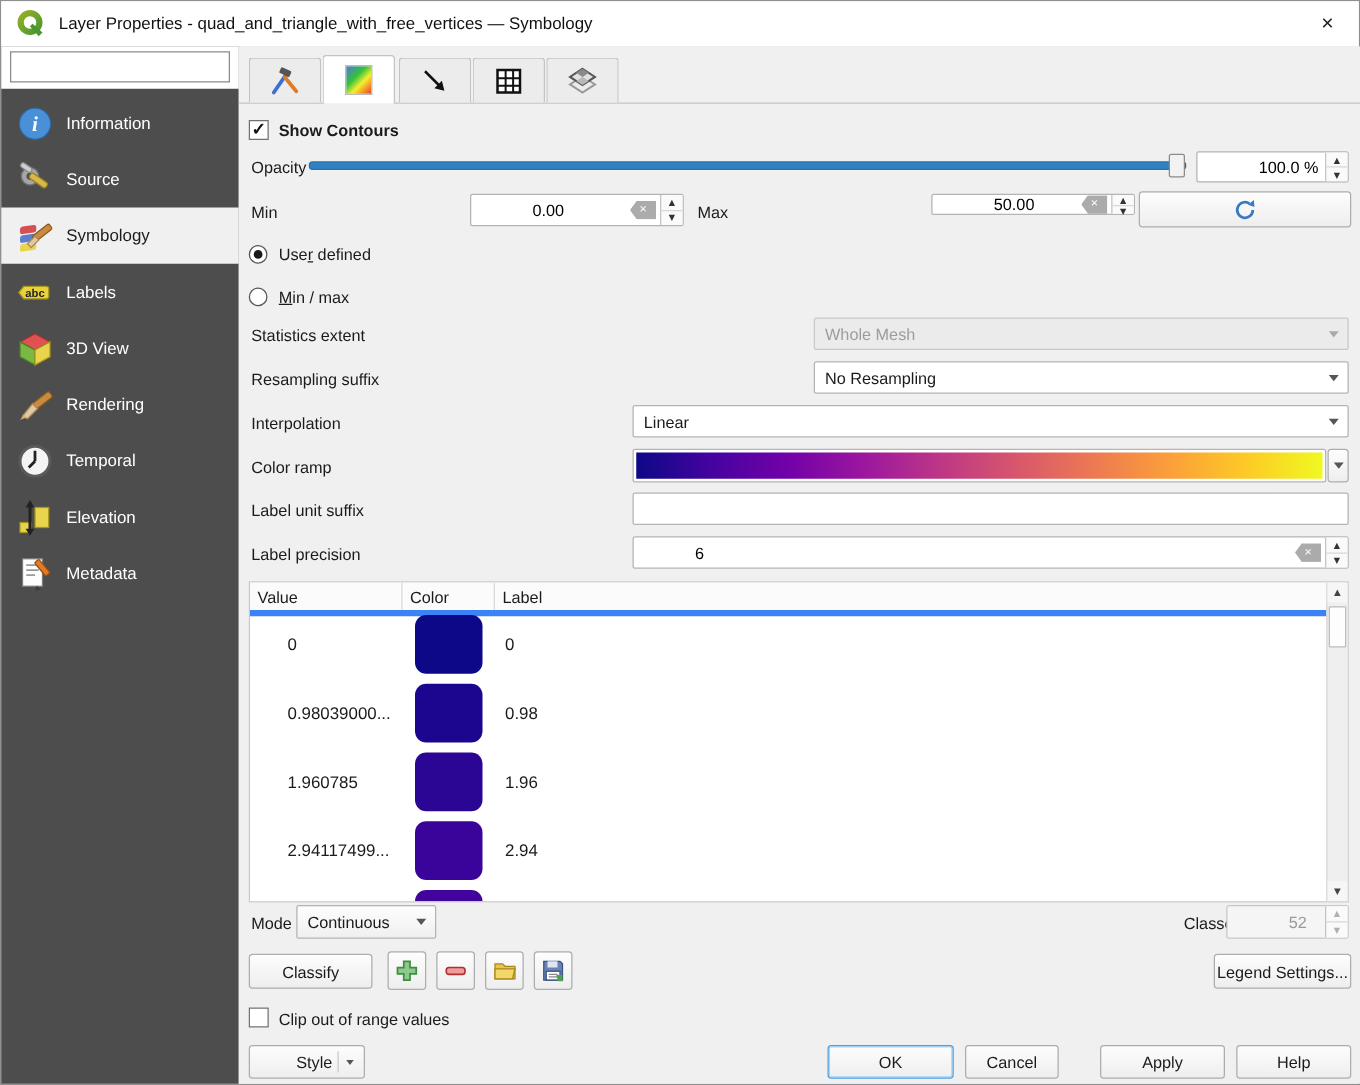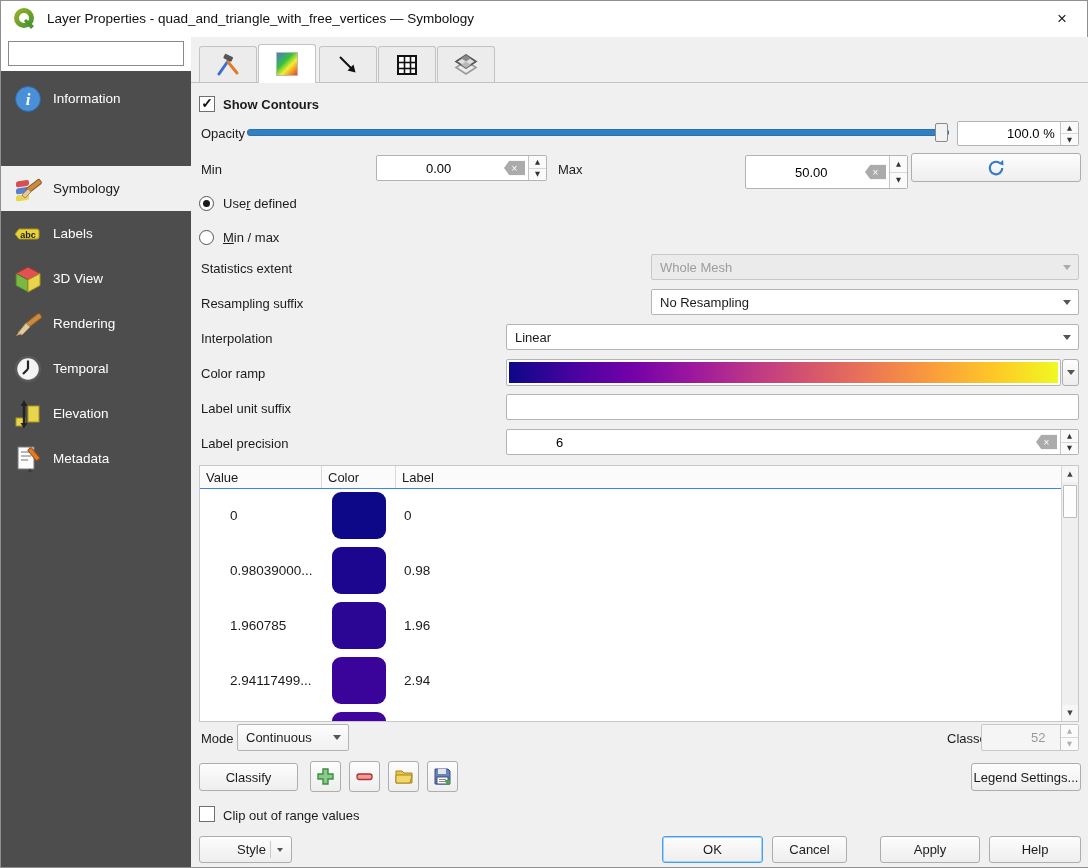--- a/index.html
+++ b/index.html
@@ -41,21 +41,21 @@
   .cb.checked span{display:block;}
   .radio{position:absolute;width:15px;height:15px;border:1px solid #545454;border-radius:50%;background:#fff;box-sizing:border-box;display:flex;align-items:center;justify-content:center;}
   .radio .dot{display:none;width:7px;height:7px;border-radius:50%;background:#1a1a1a;}
   .radio.on .dot{display:block;}
   .btn{position:absolute;background:linear-gradient(#fdfdfd,#eeeeee);border:1px solid #adadad;border-radius:3px;box-sizing:border-box;display:flex;align-items:center;justify-content:center;font-size:13px;color:#1b1b1b;cursor:default;}
   .btn.primary{border-color:#46a0e8;box-shadow:0 0 0 1px #a8d2f5 inset;}
   .slider-track{position:absolute;height:7px;background:#2f81c3;border-radius:3px;border:1px solid #2a71aa;box-sizing:border-box;}
   .slider-handle{position:absolute;width:13px;height:19px;background:#f2f2f2;border:1px solid #8a8a8a;border-radius:2px;box-sizing:border-box;}
   
   .ctable{position:absolute;left:8px;top:428px;width:880px;height:257px;background:#fff;border:1px solid #c8c8c8;box-sizing:border-box;overflow:hidden;}
-  .thead{position:absolute;left:0;top:0;width:862px;height:22px;background:#fbfbfb;border-bottom:1px solid #3b82f6;display:flex;}
+  .thead{position:absolute;left:0;top:0;width:862px;height:22px;background:#fbfbfb;border-bottom:5px solid #3b82f6;display:flex;}
   .th{font-size:13px;color:#1b1b1b;padding-left:6px;display:flex;align-items:center;border-right:1px solid #d9d9d9;box-sizing:border-box;}
   .tbody{position:absolute;left:0;top:22px;width:862px;height:233px;overflow:hidden;}
   .trow{height:55px;position:relative;}
   .tval{position:absolute;left:30px;top:0;height:55px;display:flex;align-items:center;font-size:13.5px;color:#1b1b1b;}
   .tlab{position:absolute;left:204px;top:0;height:55px;display:flex;align-items:center;font-size:13.5px;color:#1b1b1b;}
   .swatch{position:absolute;left:132px;top:4px;width:54px;height:47px;border-radius:9px;}
   .vscroll{position:absolute;right:0;top:0;width:17px;height:255px;background:#efefef;border-left:1px solid #d6d6d6;box-sizing:border-box;}
   .vs-btn{position:absolute;left:0;width:16px;height:16px;display:flex;align-items:center;justify-content:center;font-family:"DejaVu Sans",sans-serif;font-size:7px;color:#444;background:#f6f6f6;}
   .vs-thumb{position:absolute;left:1px;width:14px;background:#fdfdfd;border:1px solid #bcbcbc;box-sizing:border-box;border-radius:1px;}
   .iconbtn{width:31px;height:31px;}
@@ -92,20 +92,29 @@
       </div>
     </div>
 
     <div class="sb-item" style="top:39px">
       <svg class="ic" viewBox="0 0 30 30">
           <circle cx="15" cy="15" r="12.5" fill="#4a90d9" stroke="#2e689f"></circle>
           <text x="15" y="21" font-size="17" font-style="italic" font-weight="bold" font-family="Liberation Serif,serif" fill="#fff" text-anchor="middle">i</text>
         </svg>
       <span>Information</span>
     </div>
+    <div class="sb-item" style="top:84px">
+      <svg class="ic" viewBox="0 0 30 30">
+          <circle cx="11" cy="12" r="7" fill="#a5a5a5" stroke="#6e6e6e"></circle>
+          <circle cx="11" cy="12" r="2.8" fill="#4d4d4d"></circle>
+          <rect x="10" y="13" width="16" height="5" rx="2" fill="#d9b84a" stroke="#9a7f22" transform="rotate(35 18 15)"></rect>
+          <rect x="3" y="3" width="10" height="4" rx="2" fill="#cfcfcf" stroke="#8a8a8a" transform="rotate(35 8 5)"></rect>
+        </svg>
+      <span>Source</span>
+    </div>
     <div class="sb-item selected" style="top:129px">
       <svg class="ic" viewBox="0 0 30 30">
           <rect x="3" y="8" width="13" height="6" rx="2" fill="#d84f4f" transform="skewY(-8)"></rect>
           <rect x="3" y="15" width="13" height="6" rx="2" fill="#5b7fd0" transform="skewY(-8)"></rect>
           <rect x="3" y="22" width="13" height="6" rx="2" fill="#e8d44d" transform="skewY(-8)"></rect>
           <rect x="12" y="10" width="17" height="5" rx="1.5" fill="#c98b42" stroke="#8a5a20" transform="rotate(-38 20 12)"></rect>
           <polygon points="9,21 15,15 18,18 12,24" fill="#e3c9a0" stroke="#a98a5c"></polygon>
         </svg>
       <span>Symbology</span>
     </div>
@@ -222,21 +231,21 @@
       <input value="0.00" style="">
       <div class="clear-ic">
           <span>×</span>
         </div>
       <div class="spin">
           <span>▲</span>
           <span>▼</span>
         </div>
     </div>
     <div class="lbl" style="left:367px;top:125px">Max</div>
-    <div class="tbox" style="left:554px;top:118px;width:163px;height:34px">
+    <div class="tbox" style="left:554px;top:118px;width:163px;height:17px">
       <input value="50.00" style="">
       <div class="clear-ic">
           <span>×</span>
         </div>
       <div class="spin">
           <span>▲</span>
           <span>▼</span>
         </div>
     </div>
     <div class="btn" style="left:720px;top:116px;width:170px;height:29px">

